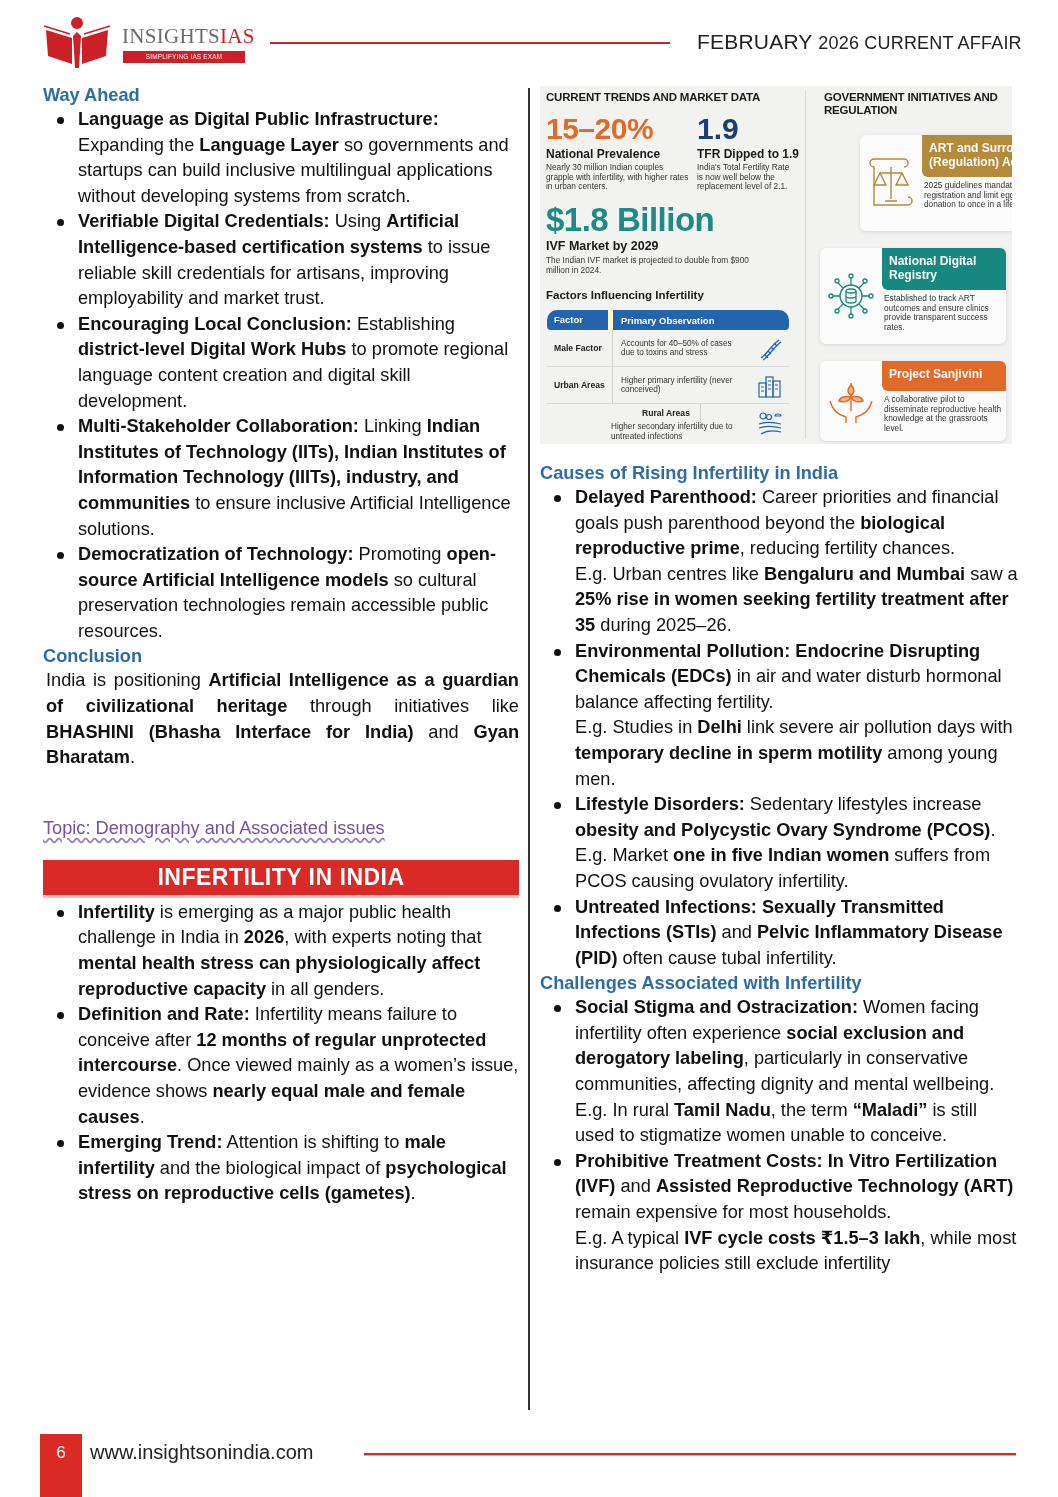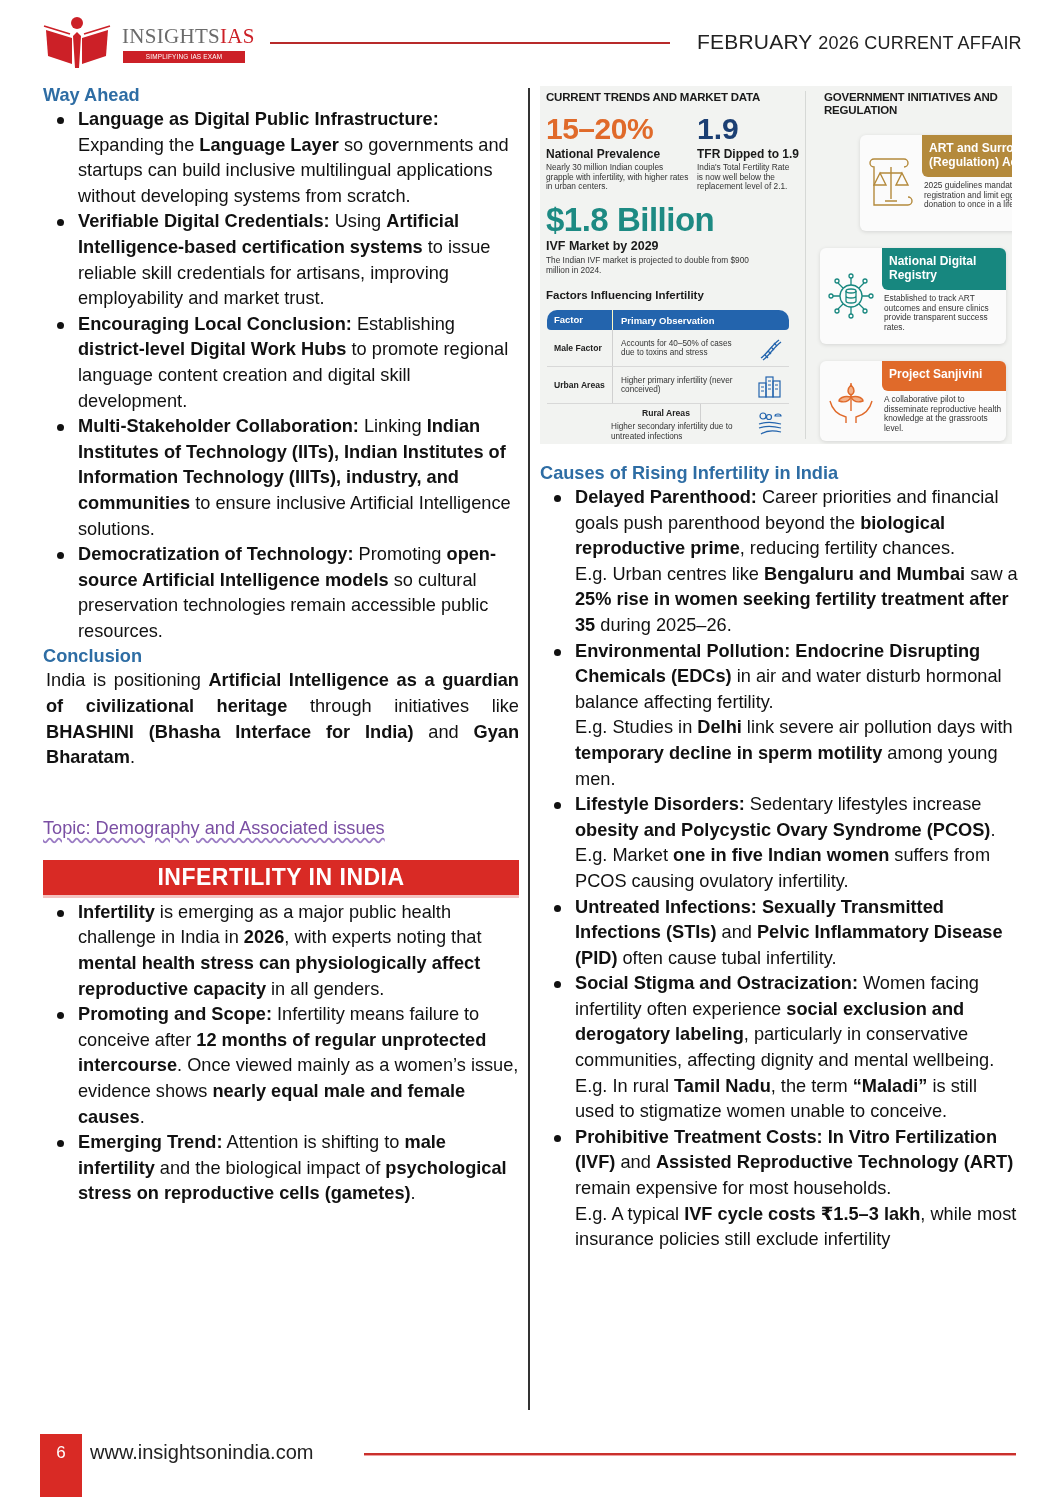--- a/index.html
+++ b/index.html
@@ -41,21 +41,21 @@
   .info-divider { position: absolute; left: 265px; top: 5px; width: 1px; height: 348px; background: #d6d8d6; }
   .info-right { position: absolute; left: 268px; top: 0; width: 204px; height: 358px; }
   .i-h { position: absolute; font-weight: bold; font-size: 11.5px; color: #1a1a1a; letter-spacing: -0.2px; line-height: 13px; }
   .big-orange { position: absolute; left: 6px; top: 26px; font-weight: bold; font-size: 30px; color: #e06a2a; letter-spacing: -0.5px; }
   .big-navy { position: absolute; left: 157px; top: 26px; font-weight: bold; font-size: 30px; color: #1c3f73; }
   .big-teal { position: absolute; left: 6px; top: 115px; font-weight: bold; font-size: 33px; color: #1d8a83; letter-spacing: -0.5px; }
   .stat-label { position: absolute; font-weight: bold; font-size: 12px; color: #1a1a1a; }
   .stat-desc { position: absolute; font-size: 8.3px; line-height: 9.5px; color: #333; }
   .factor-table { position: absolute; left: 7px; top: 224px; width: 242px; }
   .ft-head { height: 20px; background: #2364ad; border-radius: 10px 10px 4px 4px; color: #fff; font-size: 9.5px; font-weight: bold; display: flex; align-items: center; }
-  .ft-head .c1 { width: 66px; padding-left: 7px; border-right: 1px solid #fef9c3; height: 100%; line-height: 20px; }
+  .ft-head .c1 { width: 66px; padding-left: 7px; border-right: 5px solid #fef9c3; height: 100%; line-height: 20px; }
   .ft-head .c2 { padding-left: 8px; }
   .ft-row { height: 37px; display: flex; align-items: center; border-bottom: 1px solid #d8d8d8; position: relative; }
   .ft-row .c1 { width: 66px; padding-left: 7px; font-size: 8.6px; font-weight: bold; color: #222; border-right: 1px solid #d0d0d0; height: 100%; display: flex; align-items: center; }
   .ft-row .c2 { padding-left: 8px; font-size: 8.2px; line-height: 9.5px; color: #333; width: 130px; }
   .ft-row .ic { position: absolute; right: 6px; top: 6px; width: 26px; height: 26px; }
 
   .gov-card { position: absolute; left: 12px; width: 186px; height: 96px; background: #fbfbfb; border-radius: 6px; box-shadow: 0 1px 4px rgba(0,0,0,0.12); }
   .gov-card .ic { position: absolute; left: 6px; top: 20px; width: 50px; height: 56px; }
   .gov-title { position: absolute; left: 62px; top: 0; width: 124px; height: 42px; border-radius: 0 6px 0 6px; color: #fff; font-weight: bold; font-size: 12px; line-height: 14px; padding: 6px 0 0 7px; }
   .gov-desc { position: absolute; left: 64px; top: 46px; width: 120px; font-size: 8.3px; line-height: 9.6px; color: #333; }
@@ -101,21 +101,21 @@
   <div class="section-head">Conclusion</div>
   <p class="body-text justify conclusion-para"><span>India is positioning </span><b>Artificial Intelligence as a guardian of civilizational heritage</b><span> through initiatives like </span><b>BHASHINI (Bhasha Interface for India)</b><span> and </span><b>Gyan Bharatam</b><span>.</span></p>
 
   <a class="topic-link">Topic: Demography and Associated issues</a>
 
   <div class="banner">INFERTILITY IN INDIA</div>
   <div class="banner-bottom"></div>
 
   <ul class="bullets" style="margin-top:2px;">
     <li><b>Infertility</b><span> is emerging as a major public health challenge in India in </span><b>2026</b><span>, with experts noting that </span><b>mental health stress can physiologically affect reproductive capacity</b><span> in all genders.</span></li>
-    <li><b>Promoting and Scope:</b><span> Infertility means failure to conceive after </span><b>12 months of regular unprotected intercourse</b><span>. Once viewed mainly as a women’s issue, evidence shows </span><b>nearly equal male and female causes</b><span>.</span></li>
+    <li><b>Definition and Rate:</b><span> Infertility means failure to conceive after </span><b>12 months of regular unprotected intercourse</b><span>. Once viewed mainly as a women’s issue, evidence shows </span><b>nearly equal male and female causes</b><span>.</span></li>
     <li><b>Emerging Trend:</b><span> Attention is shifting to </span><b>male infertility</b><span> and the biological impact of </span><b>psychological stress on reproductive cells (gametes)</b><span>.</span></li>
   </ul>
 </div>
 
 <div class="info">
   <div class="info-left">
     <div class="i-h" style="left:6px;top:5px;">CURRENT TRENDS AND MARKET DATA</div>
     <div class="big-orange">15–20%</div>
     <div class="stat-label" style="left:6px;top:61px;">National Prevalence</div>
     <div class="stat-desc" style="left:6px;top:77px;width:145px;">Nearly 30 million Indian couples grapple with infertility, with higher rates in urban centers.</div>
@@ -225,20 +225,21 @@
     </li>
     <li>
       <b>Lifestyle Disorders:</b><span> Sedentary lifestyles increase </span><b>obesity and Polycystic Ovary Syndrome (PCOS)</b><span>.</span>
       <span class="example"><span>E.g. Market </span><b>one in five Indian women</b><span> suffers from PCOS causing ovulatory infertility.</span></span>
     </li>
     <li>
       <b>Untreated Infections: Sexually Transmitted Infections (STIs)</b><span> and </span><b>Pelvic Inflammatory Disease (PID)</b><span> often cause tubal infertility.</span>
     </li>
   </ul>
 
+  <div class="section-head">Challenges Associated with Infertility</div>
   <ul class="bullets">
     <li>
       <b>Social Stigma and Ostracization:</b><span> Women facing infertility often experience </span><b>social exclusion and derogatory labeling</b><span>, particularly in conservative communities, affecting dignity and mental wellbeing.</span>
       <span class="example"><span>E.g. In rural </span><b>Tamil Nadu</b><span>, the term </span><b>“Maladi”</b><span> is still used to stigmatize women unable to conceive.</span></span>
     </li>
     <li>
       <b>Prohibitive Treatment Costs: In Vitro Fertilization (IVF)</b><span> and </span><b>Assisted Reproductive Technology (ART)</b><span> remain expensive for most households.</span>
       <span class="example"><span>E.g. A typical </span><b>IVF cycle costs ₹1.5–3 lakh</b><span>, while most insurance policies still exclude infertility</span></span>
     </li>
   </ul>

